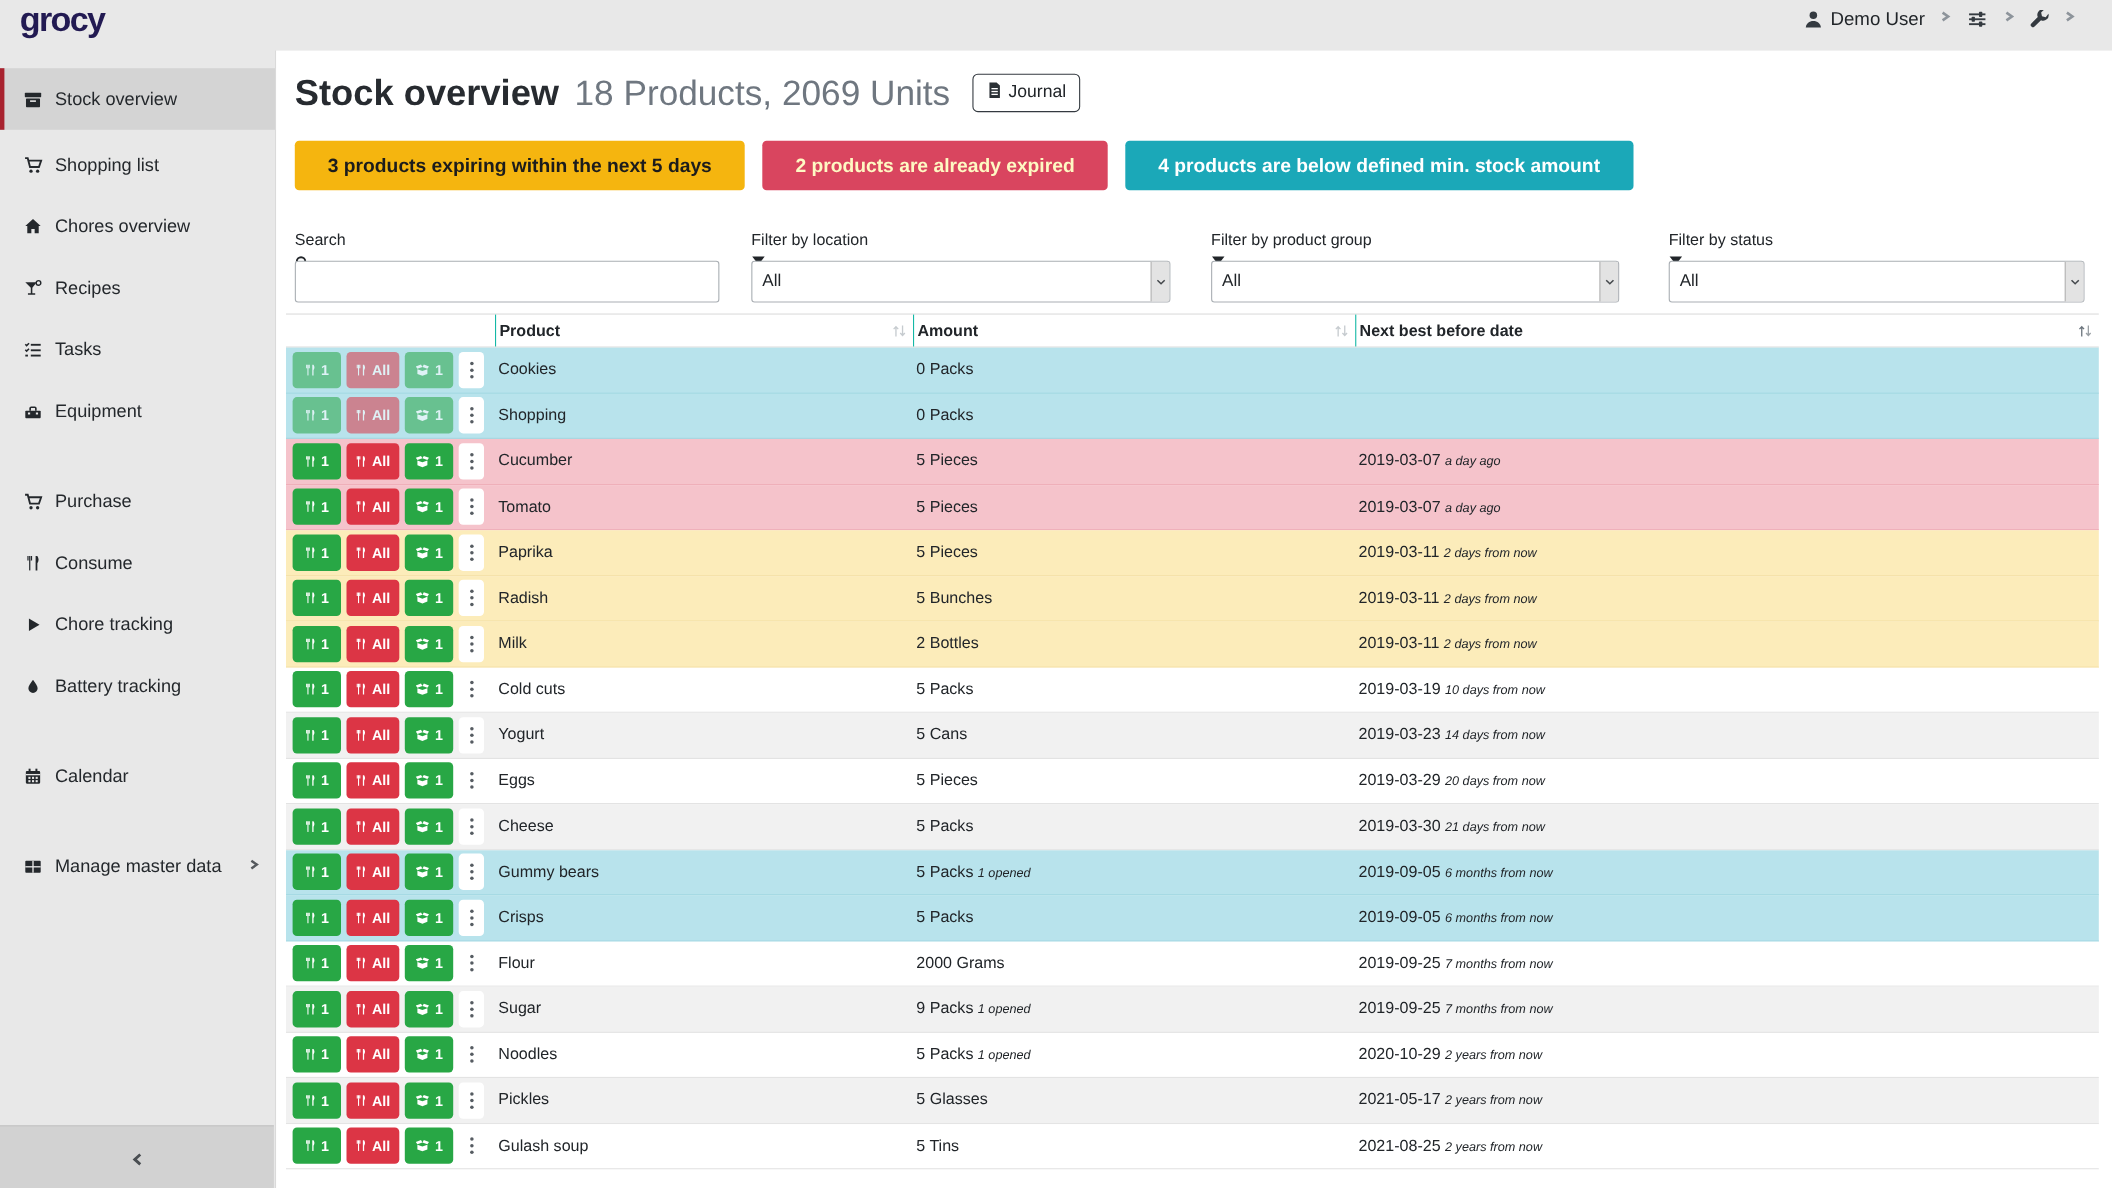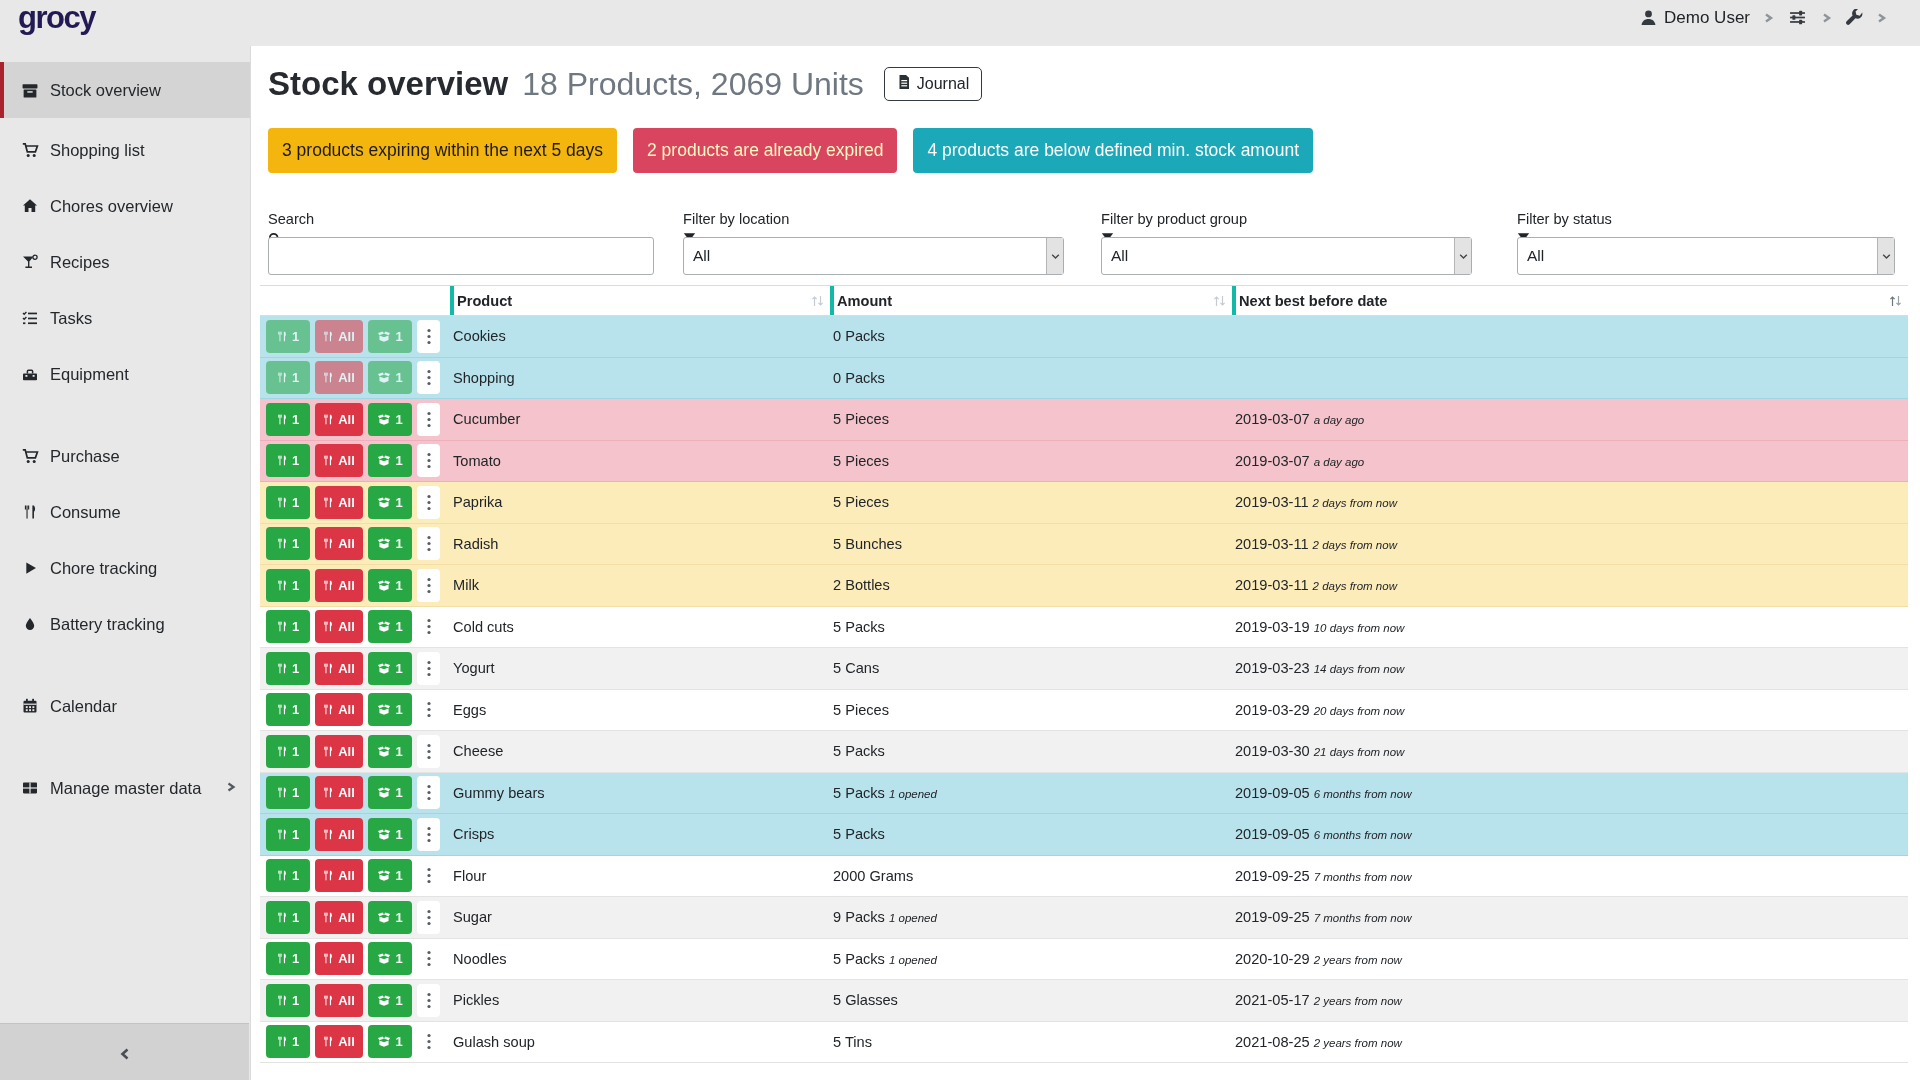--- a/index.html
+++ b/index.html
@@ -10,21 +10,21 @@
   }
   *{box-sizing:border-box; margin:0; padding:0;}
   html,body{width:1920px; height:1080px; overflow:hidden;}
   body{font-family:"Liberation Sans","DejaVu Sans",sans-serif; color:var(--dark); background:var(--topbar);}
   #app{position:relative; width:1920px; height:1080px;}
   [data-interactable="true"]{cursor:pointer;}
 
   
   .topbar{position:absolute; top:0; left:0; right:0; height:35px; background:var(--topbar); display:flex; align-items:center; justify-content:space-between; padding:0 33px 0 18px;}
   .logo{font-size:31px; font-weight:800; letter-spacing:-1.5px; color:var(--logo); line-height:46px;}
-  .hdr-right{display:flex; align-items:center; gap:13px;}
+  .hdr-right{display:flex; gap:13px;}
   .hdr-item{display:flex; align-items:center; gap:7px; color:#212529;}
   .hdr-item svg{display:block;}
   .hdr-user-label{font-size:17px;}
   .chev svg{display:block;}
 
   
   .sidebar{position:absolute; top:46px; left:0; width:251px; bottom:0; background:var(--topbar); border-right:1px solid #dadada; padding-top:16px;}
   .nav-item{position:relative; display:flex; align-items:center; gap:10px; height:40px; margin-bottom:16px; padding:0 16px 0 20px; color:#24282c; text-decoration:none; font-size:16.5px;}
   .nav-item.active{height:56px; margin-bottom:12px; background:var(--active-bg); border-left:4px solid var(--active-border); padding-left:16px;}
   .nav-icon{width:20px; display:flex; justify-content:center;}
@@ -34,42 +34,42 @@
   .collapse-bar{position:absolute; left:0; right:1px; bottom:0; top:977px; background:var(--collapse); border-top:1px solid #c3c3c3; display:flex; justify-content:center; padding-top:22px;}
 
   
   .main{position:absolute; top:46px; left:251px; right:0; bottom:0; background:var(--content); padding:0 0 0 17px; overflow:hidden;}
   .title-row{margin-top:14px; height:48px; display:flex; align-items:center; gap:14px;}
   .page-title{font-size:33px; font-weight:600; color:#272b30;}
   .page-summary{font-size:32px; font-weight:300; color:var(--muted);}
   .journal-btn{margin-left:6px; display:inline-flex; align-items:center; gap:6px; border:1px solid #343a40; border-radius:5px; background:#fff; padding:6px 12px; font-size:16px; color:var(--dark); font-family:inherit;}
 
   .alerts{margin-top:20px; display:flex; gap:16px;}
-  .alert{height:45px; line-height:45px; padding:0 14px; border-radius:4px; font-size:17.5px; font-weight:400;}
+  .alert{height:45px; line-height:45px; padding:0 30px; border-radius:4px; font-size:17.5px; font-weight:700;}
   .alert-warning{background:var(--b-warn); color:#1c1c1c;}
   .alert-danger{background:var(--b-dang); color:#fef9c3;}
   .alert-info{background:var(--b-info); color:#fff;}
 
   .filters{margin-top:38px; display:flex;}
   .fcol{display:flex; flex-direction:column;}
   .fcol1{width:386px;}
   .fcol2{width:381px; margin-left:29px;}
   .fcol3{width:371px; margin-left:37px;}
   .fcol4{width:378px; margin-left:45px;}
   .flabel{font-size:14.6px; display:flex; align-items:flex-start; gap:5px; height:18px;flex-direction:column;}
   .finput{margin-top:8px; height:38px; border:1px solid #a9aeb3; border-radius:3px; background:#fff; font-size:15px; padding:0 8px; font-family:inherit; width:100%;}
   .fselect{margin-top:8px; height:38px; border:1px solid #a9aeb3; border-radius:3px; background:#fff; display:flex; align-items:stretch; justify-content:space-between;}
   .fselect-value{font-size:15.5px; display:flex; align-items:center; padding-left:9px;}
   .fselect-caret{width:17px; background:#e3e3e3; border-left:1px solid #b5b5b5; display:flex; align-items:center; justify-content:center;}
 
   
   .stock-table{margin-top:10px; margin-left:-8px; width:1648px;}
   .thead{display:grid; grid-template-columns:190px 380px 402px 1fr; height:31px; border-top:1px solid #dcdcdc; border-bottom:1px solid #dcdcdc; align-items:center; font-weight:700; font-size:14.6px;}
   .th{display:flex; align-items:center; justify-content:space-between; height:100%; padding:0 6px 0 3px;}
-  .th+ .th{border-left:4px solid #14b8a6;}
+  .th+ .th{border-left:1px solid #14b8a6;}
   .sort svg{display:block;}
   .tr{display:grid; grid-template-columns:190px 380px 402px 1fr; height:41.5px; align-items:center; border-bottom:1px solid #e3e3e3; background:#fff;}
   .row-stripe{background:var(--r-stripe);}
   .row-info{background:var(--r-info); border-bottom-color:#9fd6e2;}
   .row-danger{background:var(--r-dang); border-bottom-color:#efafb9;}
   .row-warning{background:var(--r-warn); border-bottom-color:#f3dfa4;}
   .td{font-size:14.6px; padding-left:3px;}
   .td-actions{display:flex; align-items:center; gap:5px; padding-left:6px;}
   .btn{display:inline-flex; align-items:center; justify-content:center; gap:4px; height:33px; border:none; border-radius:4px; color:#fff; font-size:13px; font-weight:700; font-family:inherit;}
   .btn svg{display:block;}

